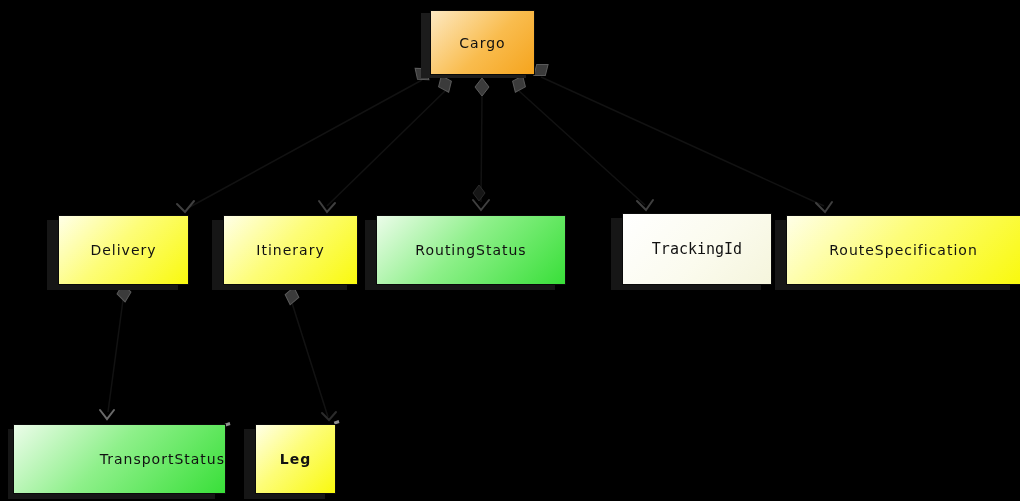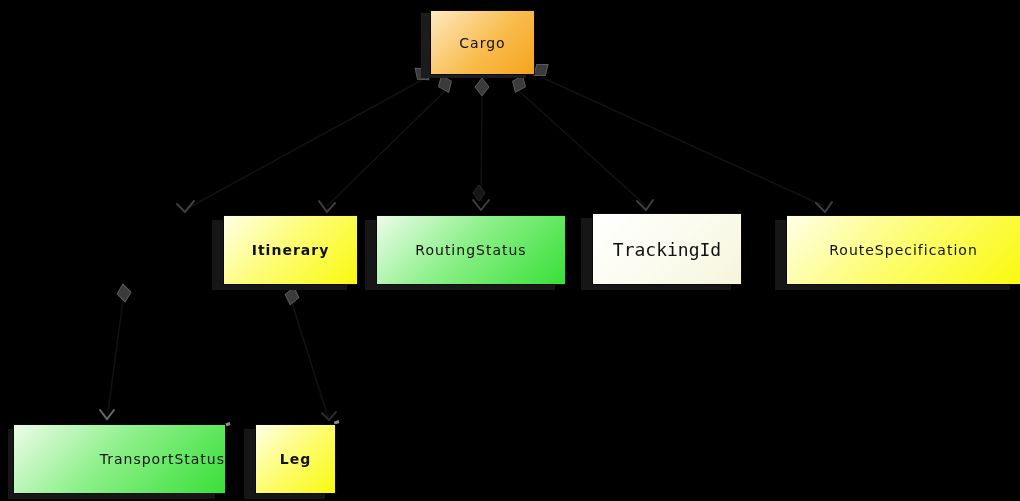--- a/index.html
+++ b/index.html
@@ -25,26 +25,26 @@
   }
   .node-cargo{
     left:422px;top:10px;width:105px;height:65px;
     background:linear-gradient(135deg,#fde9c2 0%,#f9bc4e 55%,#f5a41d 100%);
     box-shadow:-9px 3px 0 0 #1c1c1c;
   }
   .fill-yellow{background:linear-gradient(135deg,#ffffe8 0%,#fdfd77 45%,#f9f90e 100%);}
   .fill-green{background:linear-gradient(135deg,#ecfcea 0%,#8ef08a 45%,#39df39 100%);}
   .fill-ivory{background:linear-gradient(135deg,#ffffff 0%,#fbfbee 55%,#f5f5dc 100%);}
   .node-delivery{left:50px;top:215px;width:131px;height:70px;}
-  .node-itinerary{left:215px;top:215px;width:135px;height:70px;font-weight:bold;}
+  .node-itinerary{left:215px;top:215px;width:135px;height:70px;}
   .node-routing-status{left:368px;top:215px;width:190px;height:70px;}
   .node-tracking-id{
-    left:584px;top:213px;width:150px;height:72px;
+    left:614px;top:213px;width:150px;height:72px;
     font-family:"DejaVu Sans Mono","Liberation Mono",monospace;
-    font-size:18px;letter-spacing:0;
+    font-size:15px;letter-spacing:0;
   }
   .node-route-specification{left:778px;top:215px;width:235px;height:70px;}
   .node-transport-status{left:5px;top:424px;width:213px;height:70px;justify-content:flex-end;}
   .node-leg{left:247px;top:424px;width:81px;height:70px;font-weight:bold;}
 </style>
 </head>
 <body>
 
 <div class="stage">
 
@@ -84,20 +84,23 @@
     </g>
 
     <rect x="217" y="423" width="5" height="3" fill="#8f8f8f" transform="rotate(-18 219 424)"></rect>
     <rect x="326" y="421" width="5" height="3" fill="#8f8f8f" transform="rotate(-18 328 422)"></rect>
   </svg>
 
   <div class="node node-cargo">
     <span>Cargo</span>
   </div>
 
+  <div class="node fill-yellow node-delivery">
+    <span>Delivery</span>
+  </div>
 
   <div class="node fill-yellow node-itinerary">
     <span>Itinerary</span>
   </div>
 
   <div class="node fill-green node-routing-status">
     <span>RoutingStatus</span>
   </div>
 
   <div class="node fill-ivory node-tracking-id">

